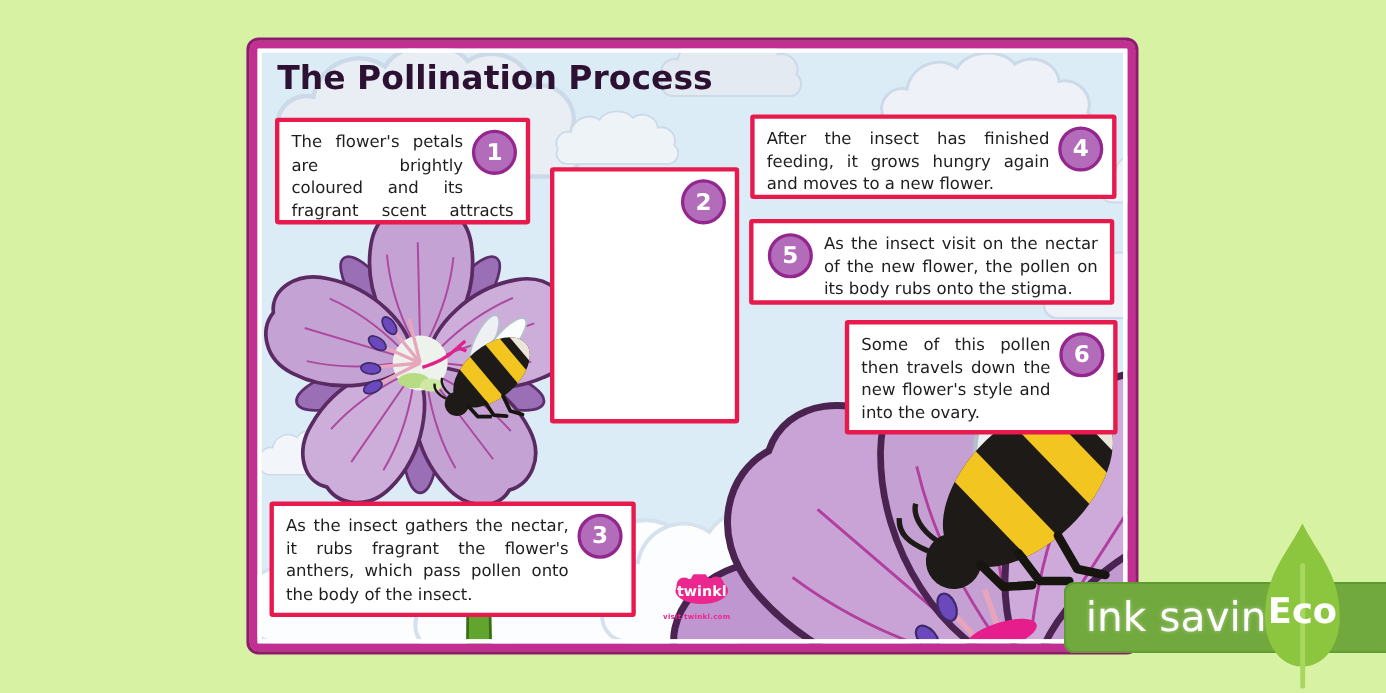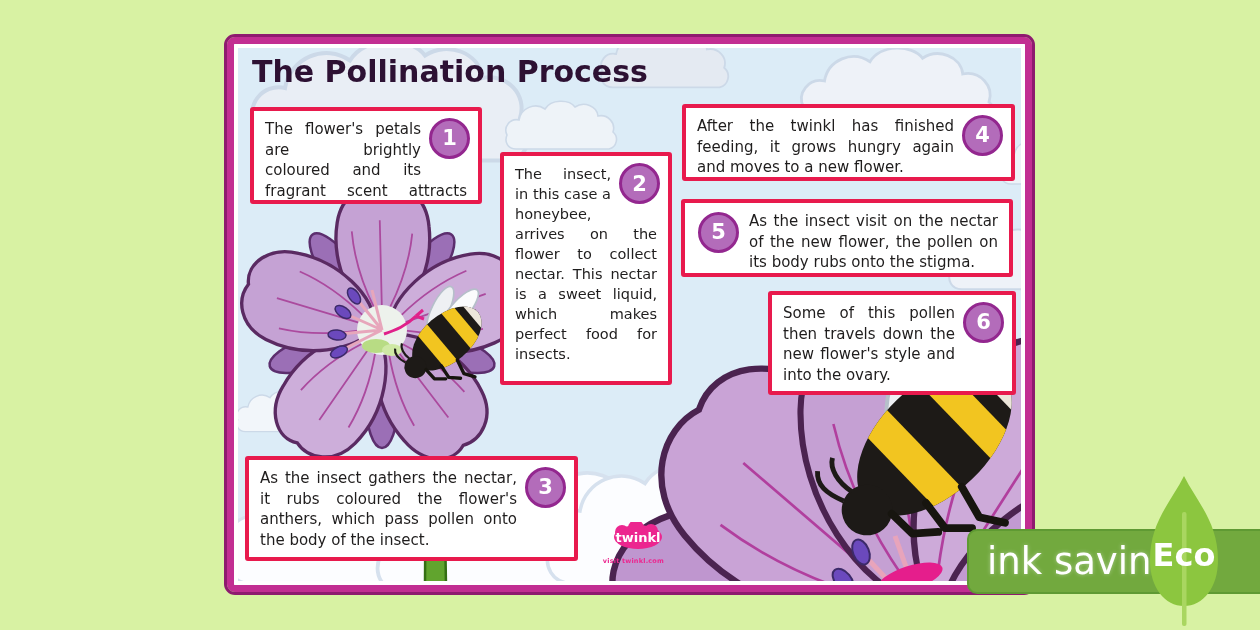--- a/index.html
+++ b/index.html
@@ -177,35 +177,34 @@
       <span class="badge badge-r">
           <span>1</span>
         </span>
       <p class="step-text">The flower's petals are brightly coloured and its fragrant scent attracts insects.</p>
     </div>
 
     <div class="step-box box2">
       <span class="badge badge-r">
           <span>2</span>
         </span>
-      <p class="step-text">The insect, in this case a honeybee, arrives on the flower to collect nectar. This nectar is a sweet liquid, which makes perfect food for insects.</p>
     </div>
 
     <div class="step-box box3">
       <span class="badge badge-r">
           <span>3</span>
         </span>
-      <p class="step-text">As the insect gathers the nectar, it rubs coloured the flower's anthers, which pass pollen onto the body of the insect.</p>
+      <p class="step-text">As the insect gathers the nectar, it rubs fragrant the flower's anthers, which pass pollen onto the body of the insect.</p>
     </div>
 
     <div class="step-box box4">
       <span class="badge badge-r">
           <span>4</span>
         </span>
-      <p class="step-text">After the twinkl has finished feeding, it grows hungry again and moves to a new flower.</p>
+      <p class="step-text">After the insect has finished feeding, it grows hungry again and moves to a new flower.</p>
     </div>
 
     <div class="step-box box5">
       <span class="badge badge-l">
           <span>5</span>
         </span>
       <p class="step-text">As the insect visit on the nectar of the new flower, the pollen on its body rubs onto the stigma.</p>
     </div>
 
     <div class="step-box box6">

